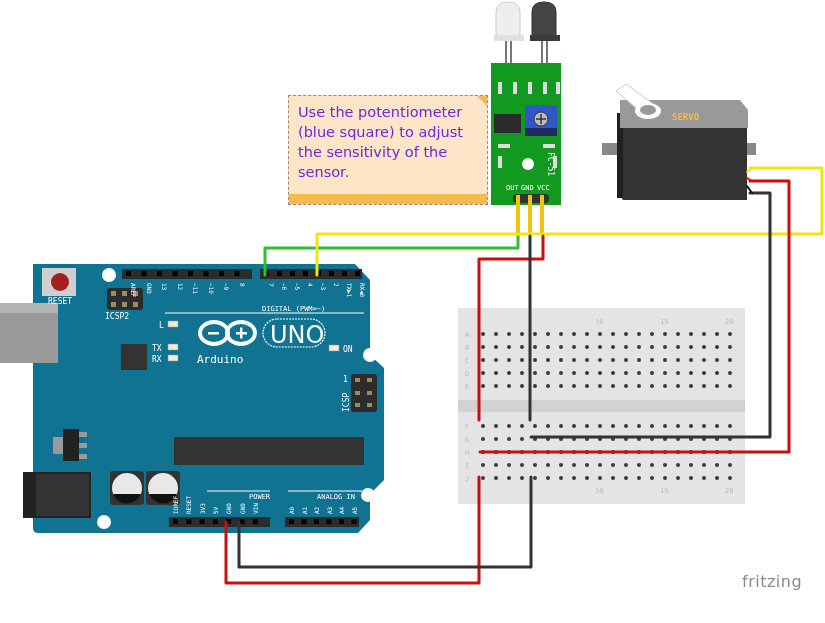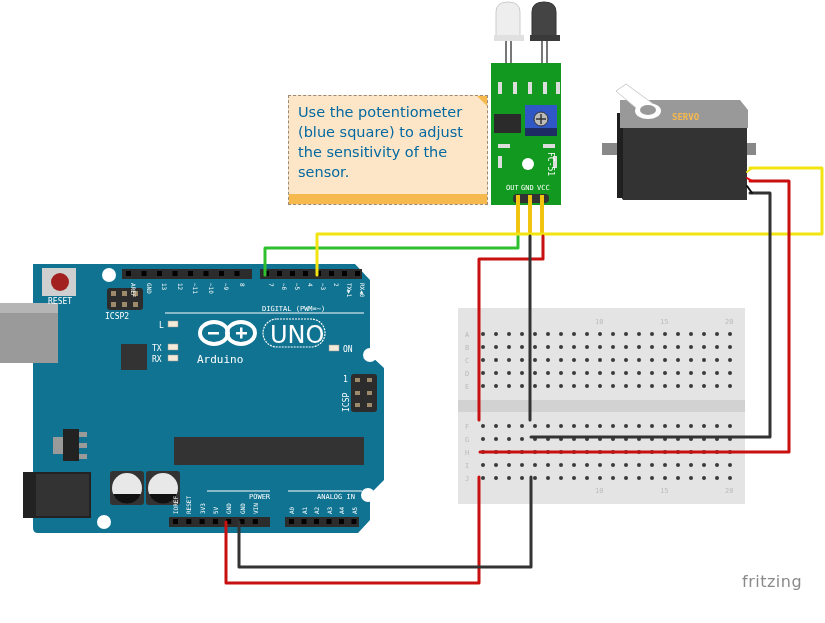--- a/index.html
+++ b/index.html
@@ -1,19 +1,19 @@
 <!DOCTYPE html>
 <html><head>
 <meta charset="utf-8">
 <style>
   html,body{margin:0;padding:0;background:#ffffff;}
   body{width:825px;height:623px;position:relative;overflow:hidden;font-family:"DejaVu Sans",sans-serif;}
   #stage{position:absolute;left:0;top:0;width:825px;height:623px;}
   .note{position:absolute;left:288px;top:95px;width:200px;height:110px;background:#fde6c8;border:1px dashed #9a8b78;box-sizing:border-box;}
-  .note .txt{position:absolute;left:9px;top:6px;width:185px;font-family:"DejaVu Sans",sans-serif;font-size:14.5px;line-height:20px;color:#0369a1;}
+  .note .txt{position:absolute;left:9px;top:6px;width:185px;font-family:"DejaVu Sans",sans-serif;font-size:14.5px;line-height:20px;color:#6d28d9;}
   .note .bar{position:absolute;left:0;right:0;bottom:0;height:10px;background:#f6b94e;}
   .note .fold{position:absolute;right:0;top:0;width:0;height:0;border-left:10px solid transparent;border-top:10px solid #f6b94e;}
   .fritz{position:absolute;left:742px;top:572px;font-family:"DejaVu Sans",sans-serif;font-size:16px;color:#8a8a8a;letter-spacing:0.5px;}
 </style>
 </head>
 <body>
 
 <svg id="stage" width="825" height="623" viewBox="0 0 825 623" xmlns="http://www.w3.org/2000/svg" font-family="DejaVu Sans Mono, monospace">
 
   <g>

